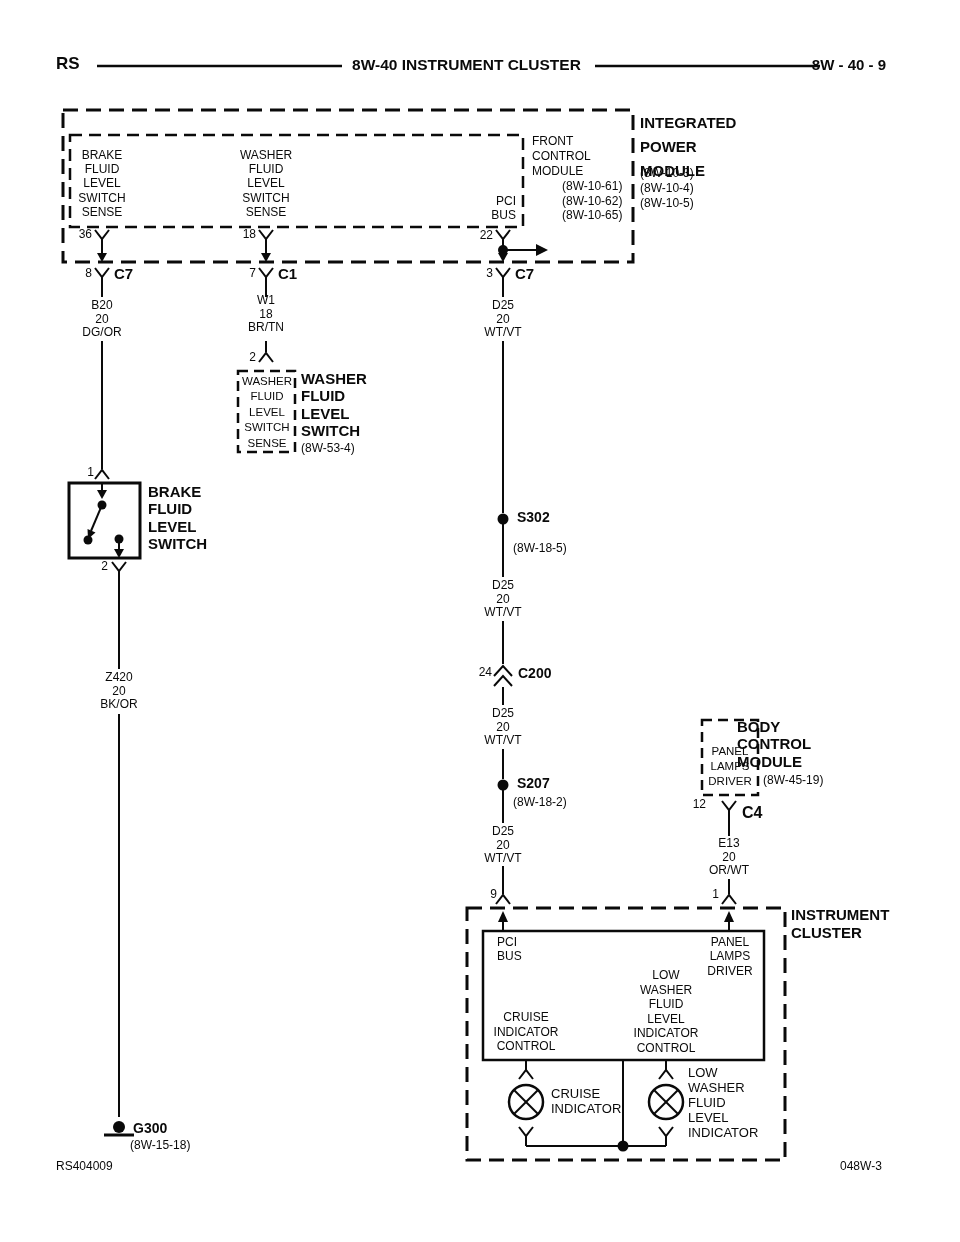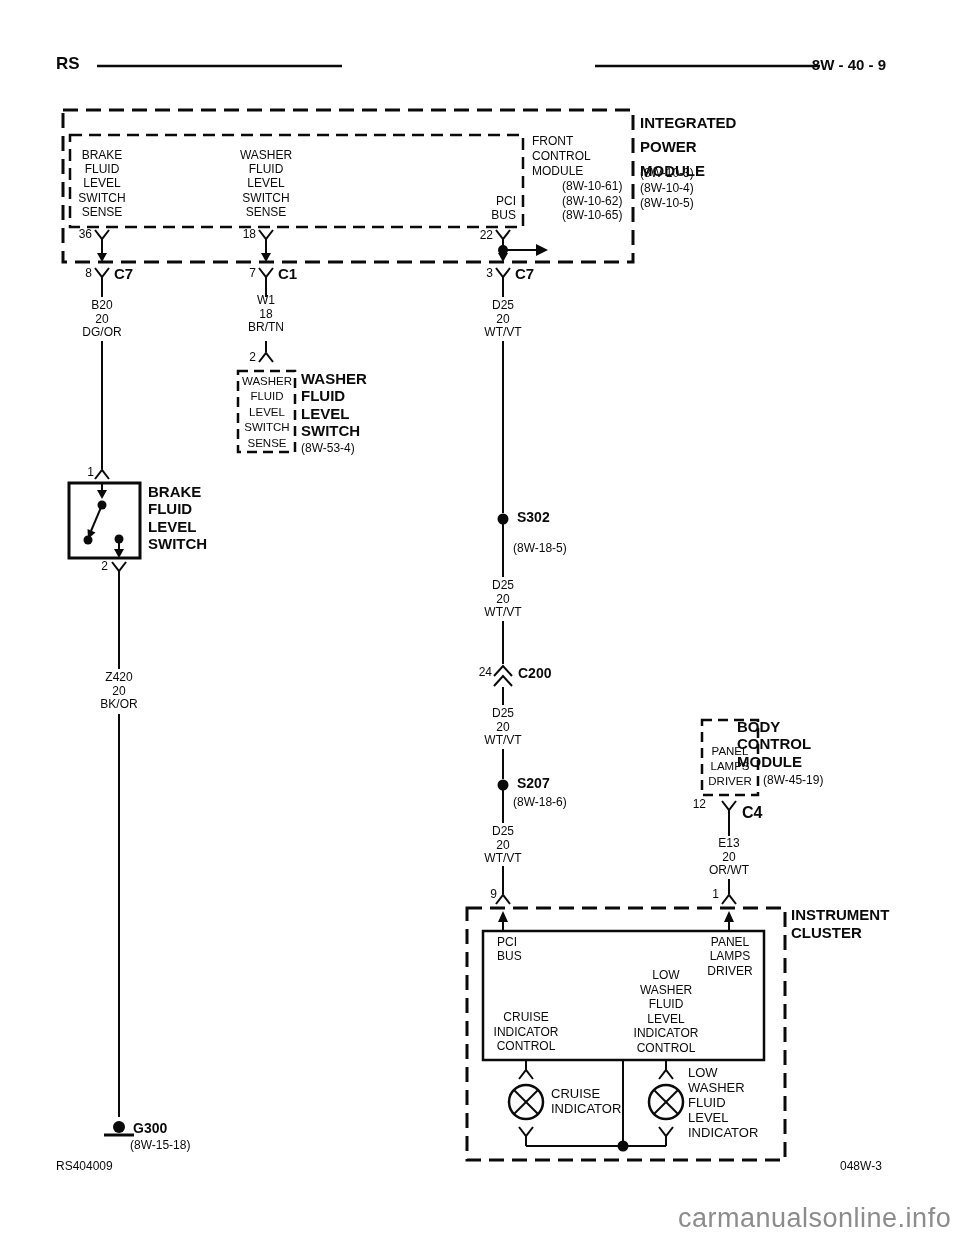--- a/index.html
+++ b/index.html
@@ -134,20 +134,21 @@
 
       <g>
         <line x1="623" y1="1060" x2="623" y2="1146"></line>
         <circle cx="623" cy="1146" r="5.5" fill="#0a0a0a" stroke="none"></circle>
         <line x1="526" y1="1146" x2="666" y2="1146"></line>
       </g>
     </g>
   </svg>
 
   <div class="lbl b" style="left:56px;top:54px;font-size:17px;">RS</div>
+  <div class="lbl b c" style="left:330px;top:56px;width:273px;font-size:15.5px;">8W-40 INSTRUMENT CLUSTER</div>
   <div class="lbl b r" style="left:786px;top:56px;width:100px;font-size:15px;">8W - 40 - 9</div>
 
   <div class="lbl b" style="left:640px;top:111px;font-size:15px;line-height:24px;">INTEGRATED
 POWER
 MODULE</div>
   <div class="lbl" style="left:640px;top:166px;line-height:15px;">(8W-10-3)
 (8W-10-4)
 (8W-10-5)</div>
   <div class="lbl" style="left:532px;top:134px;line-height:15px;">FRONT
 CONTROL
@@ -215,21 +216,21 @@
   <div class="lbl" style="left:513px;top:542px;">(8W-18-5)</div>
   <div class="lbl c" style="left:463px;top:579px;width:80px;line-height:13.6px;">D25
 20
 WT/VT</div>
   <div class="lbl r" style="left:468px;top:666px;width:24px;">24</div>
   <div class="lbl b" style="left:518px;top:665px;font-size:14px;">C200</div>
   <div class="lbl c" style="left:463px;top:707px;width:80px;line-height:13.6px;">D25
 20
 WT/VT</div>
   <div class="lbl b" style="left:517px;top:775px;font-size:14px;">S207</div>
-  <div class="lbl" style="left:513px;top:796px;">(8W-18-6)</div>
+  <div class="lbl" style="left:513px;top:796px;">(8W-18-2)</div>
   <div class="lbl c" style="left:463px;top:825px;width:80px;line-height:13.6px;">D25
 20
 WT/VT</div>
   <div class="lbl r" style="left:479px;top:888px;width:18px;">9</div>
 
   <div class="lbl c" style="left:702px;top:744px;width:56px;font-size:11.5px;line-height:15px;">PANEL
 LAMPS
 DRIVER</div>
   <div class="lbl b" style="left:737px;top:718px;font-size:15px;line-height:17.4px;">BODY
 CONTROL
@@ -264,15 +265,14 @@
 WASHER
 FLUID
 LEVEL
 INDICATOR</div>
 
   <div class="lbl b" style="left:133px;top:1120px;font-size:14px;">G300</div>
   <div class="lbl" style="left:130px;top:1139px;">(8W-15-18)</div>
 
   <div class="lbl" style="left:56px;top:1160px;">RS404009</div>
   <div class="lbl" style="left:840px;top:1160px;">048W-3</div>
-  <div class="lbl wm" style="left:678px;top:1203px;">carmanualsonline.info</div>
 
 </div>
 
 </body></html>

